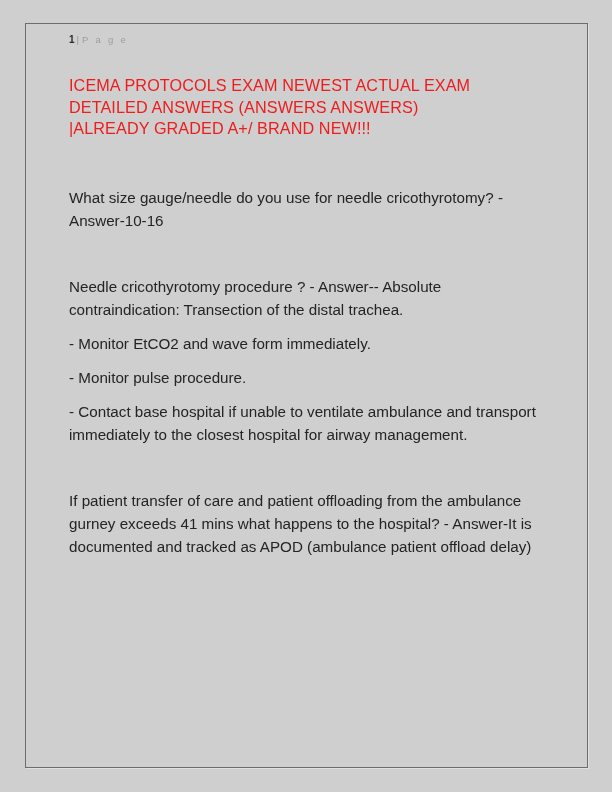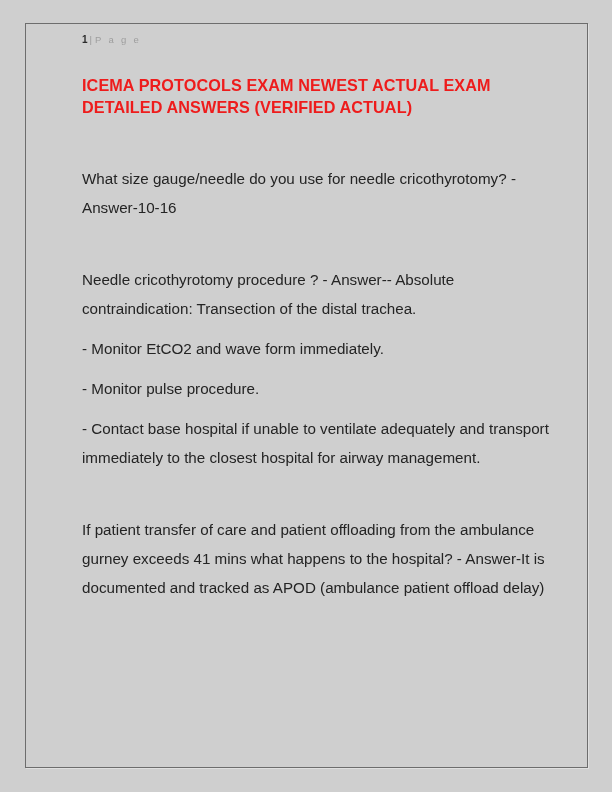--- a/index.html
+++ b/index.html
@@ -31,21 +31,21 @@
     width: 563px;
     height: 745px;
     border: 1px solid #6d6d6d;
     box-sizing: border-box;
     background: #cfcfcf;
     box-shadow: 1px 1px 0 rgba(255,255,255,0.35);
   }
 
   #content {
     position: absolute;
-    left: 82px;
+    left: 69px;
     top: 33px;
     width: 478px;
   }
 
   
   .page-header {
     font-size: 9.5px;
     line-height: 14px;
     color: #8a8a8a;
     margin-bottom: 28px;
@@ -61,73 +61,74 @@
     margin: 0 3px 0 2px;
   }
   .page-header .pg-word {
     letter-spacing: 2.3px;
     color: #9e9e9e;
   }
 
   
   .doc-title {
     color: #ee1c1c;
-    font-weight: bold;
+    font-weight: normal;
     font-size: 16.2px;
     line-height: 21.5px;
     letter-spacing: 0.1px;
     margin: 0 0 46px 0;
   }
   .doc-title .tline { display: block; }
 
   
   .para {
     color: #242424;
     font-size: 15.2px;
-    line-height: 29px;
+    line-height: 23px;
     margin: 0;
   }
   .spacer-md { height: 11px; }
 
   .block-gap { height: 43px; }
 </style>
 </head>
 <body>
 
 <div id="page">
   <div id="page-frame"></div>
 
   <div id="content">
 
     <div class="page-header">
       <span class="pg-num">1</span><span class="pg-sep">|</span><span class="pg-word">P a g e</span>
     </div>
 
     <div class="doc-title">
       <span class="tline">ICEMA PROTOCOLS EXAM NEWEST ACTUAL EXAM</span>
-      <span class="tline">DETAILED ANSWERS (VERIFIED ACTUAL)</span>
+      <span class="tline">DETAILED ANSWERS (ANSWERS ANSWERS)</span>
+      <span class="tline">|ALREADY GRADED A+/ BRAND NEW!!!</span>
     </div>
 
     <p class="para">What size gauge/needle do you use for needle cricothyrotomy? - Answer-10-16</p>
 
     <div class="block-gap"></div>
 
     <p class="para">Needle cricothyrotomy procedure ? - Answer-- Absolute contraindication: Transection of the distal trachea.</p>
 
     <div class="spacer-md"></div>
 
     <p class="para">- Monitor EtCO2 and wave form immediately.</p>
 
     <div class="spacer-md"></div>
 
     <p class="para">- Monitor pulse procedure.</p>
 
     <div class="spacer-md"></div>
 
-    <p class="para">- Contact base hospital if unable to ventilate adequately and transport immediately to the closest hospital for airway management.</p>
+    <p class="para">- Contact base hospital if unable to ventilate ambulance and transport immediately to the closest hospital for airway management.</p>
 
     <div class="block-gap"></div>
 
     <p class="para">If patient transfer of care and patient offloading from the ambulance gurney exceeds 41 mins what happens to the hospital? - Answer-It is documented and tracked as APOD (ambulance patient offload delay)</p>
 
     <div class="block-gap"></div>
 
 
   </div>
 </div>

